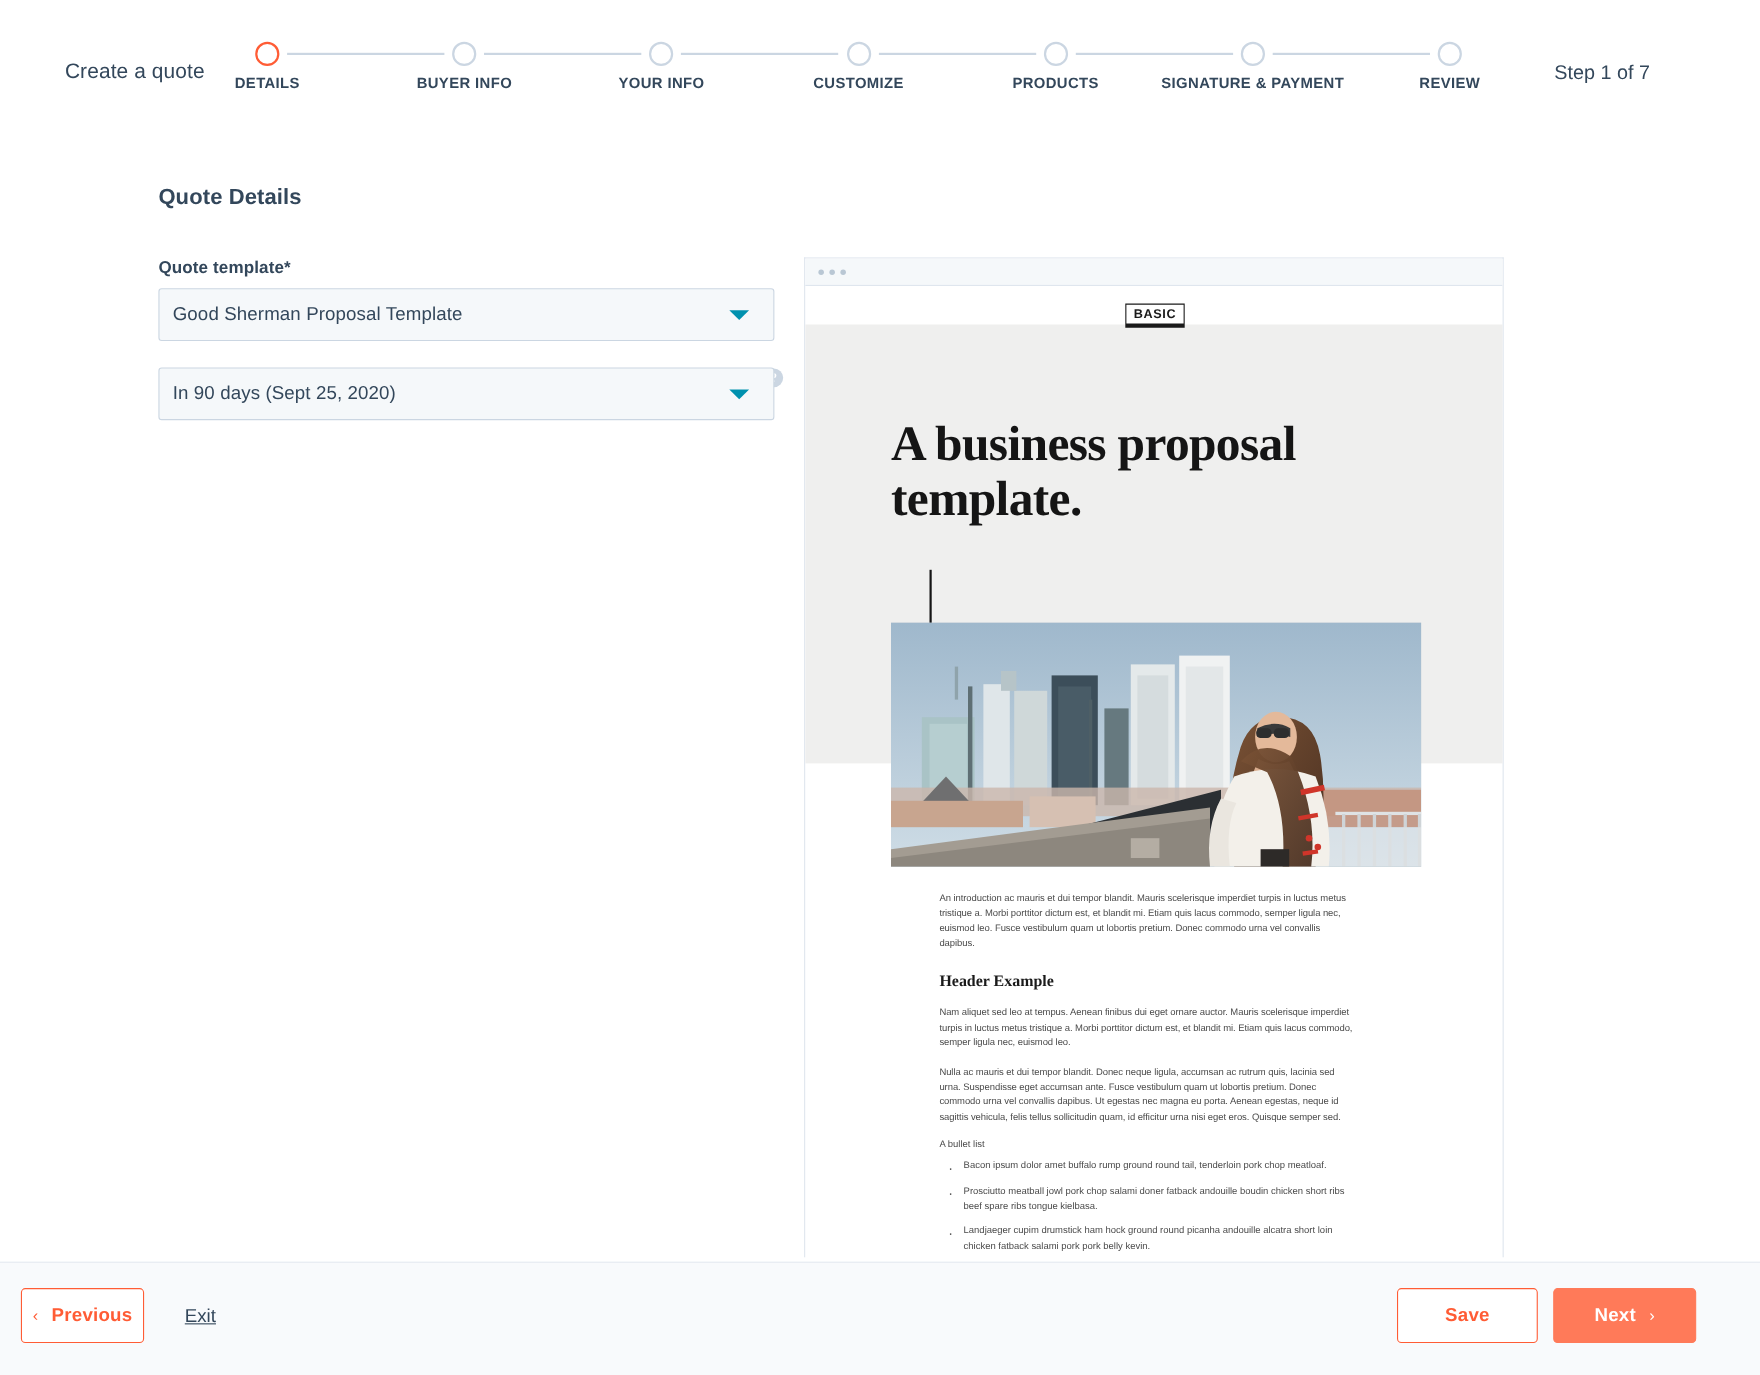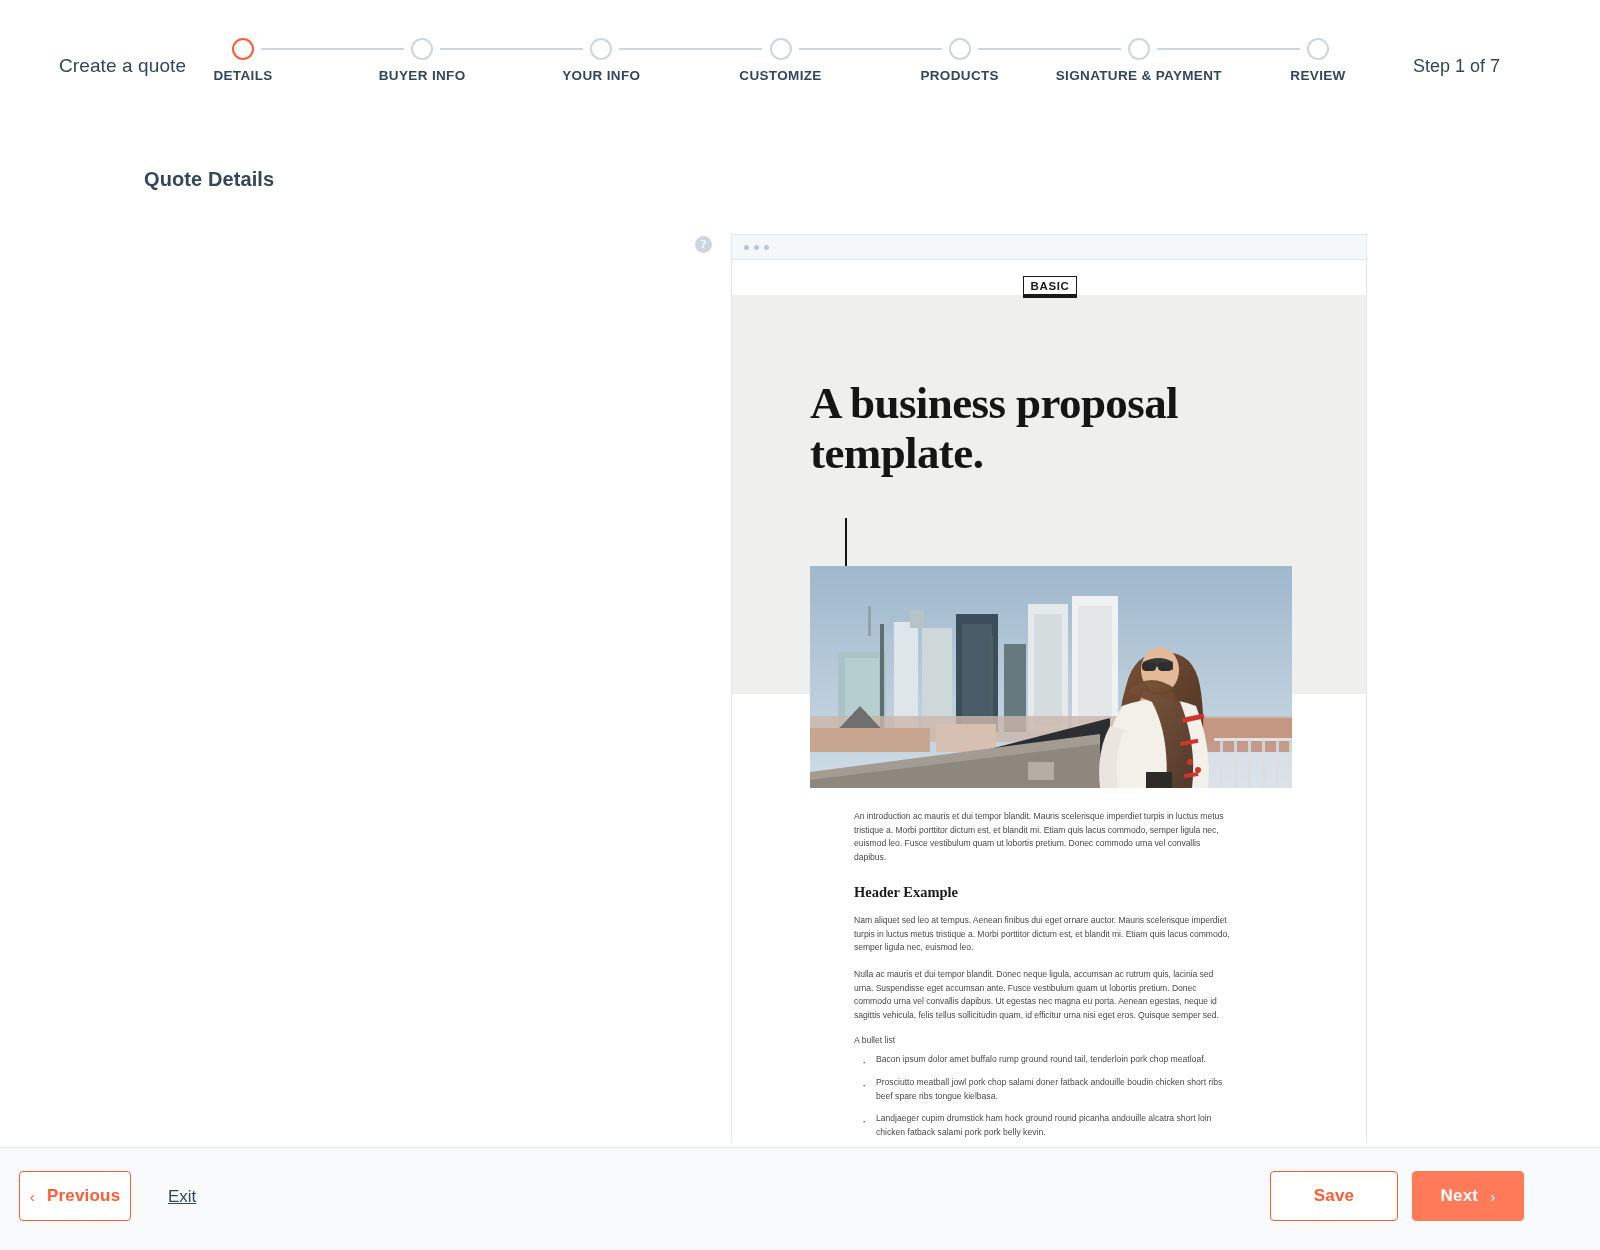--- a/index.html
+++ b/index.html
@@ -158,21 +158,21 @@
   }
   .btn-prev {
     left: 19px; width: 112px;
     background: #fff; border: 1.5px solid #ff5c35; color: #ff5c35;
   }
   .btn-save {
     left: 1270px; width: 128px;
     background: #fff; border: 1.5px solid #ff5c35; color: #ff5c35;
   }
   .btn-next {
-    left: 1412px; width: 112px;
+    left: 1412px; width: 130px;
     background: #ff7a59; border: 1.5px solid #ff7a59; color: #fff;
   }
   .exit-link {
     position: absolute; left: 168px; top: 39px;
     font-size: 17px; color: #33475b; text-decoration: underline;
     cursor: pointer;
   }
   .chev { font-size: 15px; font-weight: 400; line-height: 1; }
 </style>
 </head>
@@ -217,24 +217,35 @@
           <span class="step-circle"></span>
           <span class="step-label">REVIEW</span>
         </div>
       </div>
     <div class="step-counter">Step 1 of 7</div>
   </div>
 
   <div class="form-col">
     <div class="section-title">Quote Details</div>
 
+    <div class="field">
+      <div class="field-label">Quote template*</div>
+      <div class="control">
+        <span class="control-value">Good Sherman Proposal Template</span>
+        <span class="caret"></span>
+      </div>
+    </div>
 
 
     <div class="field">
       <div class="help-icon">?</div>
+      <div class="control">
+        <span class="control-value">In 90 days (Sept 25, 2020)</span>
+        <span class="caret"></span>
+      </div>
     </div>
   </div>
 
   <div class="preview">
     <div class="preview-titlebar">
       <span class="dot"></span>
       <span class="dot"></span>
       <span class="dot"></span>
     </div>
     <div class="preview-body">

